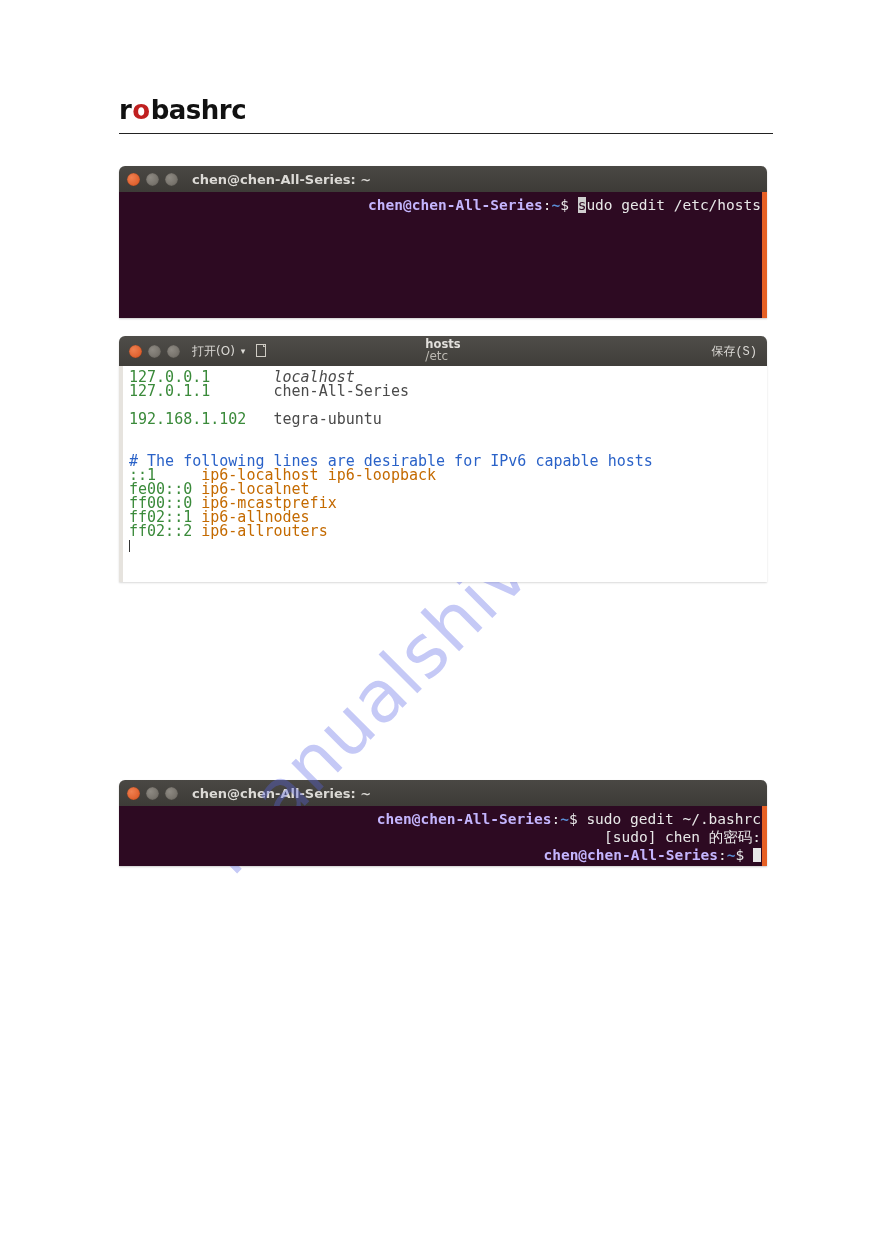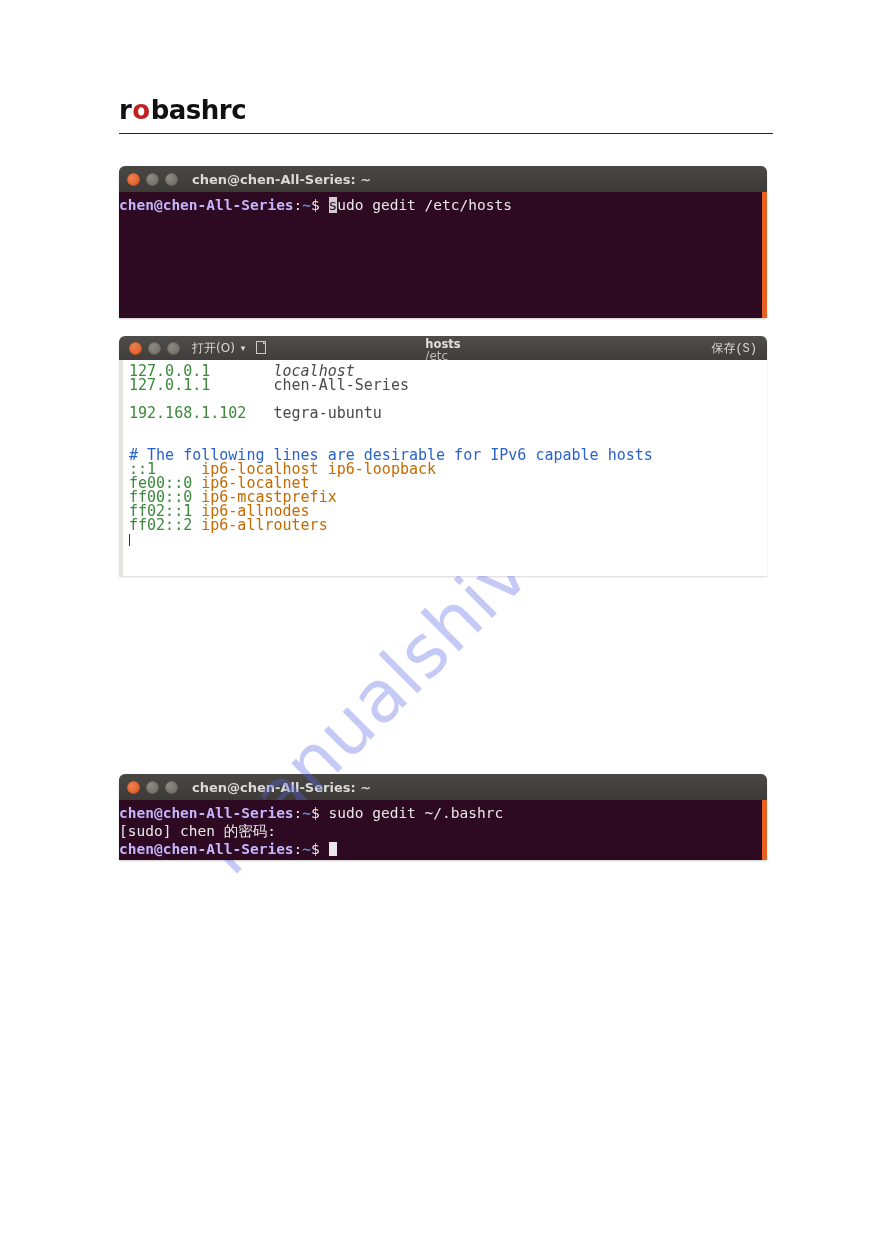--- a/index.html
+++ b/index.html
@@ -8,21 +8,21 @@
 
   
   .watermark { position: absolute; left: 50%; top: 50%; transform: translate(-50%,-50%) rotate(-45deg); font-size: 72px; color: rgba(90,100,230,0.35); font-weight: 400; pointer-events: none; white-space: nowrap; letter-spacing: 1px; }
 
   
   .logo { font-size: 26px; font-weight: 700; letter-spacing: -0.5px; color: #111; display: flex; align-items: center; gap: 1px; }
   .logo .o1 { color: #c02020; }
   .hr { margin-top: 8px; border: none; border-top: 1.5px solid #222; width: 654px; }
 
   
-  .term-window { width: 648px; border-radius: 6px 6px 0 0; overflow: hidden; box-shadow: 0 1px 2px rgba(0,0,0,0.2); margin-top: 18px; }
+  .term-window { width: 648px; border-radius: 6px 6px 0 0; overflow: hidden; box-shadow: 0 1px 2px rgba(0,0,0,0.2); margin-top: 18px; text-align: right; }
   .term-titlebar { height: 26px; background: linear-gradient(#4a4844,#3d3b37); display: flex; align-items: center; padding: 0 8px; gap: 8px; }
   .title-text { color: #dcdad6; font-size: 13px; font-weight: 700; margin-left: 6px; }
   .win-btns { display: flex; gap: 6px; }
   .win-btn { width: 13px; height: 13px; border-radius: 50%; box-shadow: inset 0 0 1px rgba(0,0,0,0.6); }
   .btn-close { background: radial-gradient(circle at 35% 35%, #f08050, #d9521e); }
   .btn-min   { background: radial-gradient(circle at 35% 35%, #8e8a83, #6a665f); }
   .btn-max   { background: radial-gradient(circle at 35% 35%, #8e8a83, #6a665f); }
 
   .term-body { background: #2d0a22; padding: 4px 6px 4px 0; position: relative; font-family: "Ubuntu Mono","DejaVu Sans Mono",monospace; font-size: 14.5px; line-height: 18px; color: #d0d0d0; min-height: 30px; }
   .term-body .right-strip { position: absolute; top:0; right:0; bottom:0; width:5px; background:#e66024; }
@@ -31,21 +31,21 @@
   .t-blue  { color: #5a8ed6; font-weight: 700; }
   .t-white { color: #e8e8e8; }
   .t-highlight { background:#cfcfcf; color:#2d0a22; }
   .t-cursor { display:inline-block; width:8px; height:14px; background:#e8e8e8; vertical-align:-2px; }
 
   .term1 .term-body { height: 126px; }
   .term3 .term-body { height: 60px; }
 
   
   .gedit-window { width: 648px; margin-top: 18px; box-shadow: 0 1px 2px rgba(0,0,0,0.15); border-radius: 6px 6px 0 0; overflow: hidden; }
-  .gedit-header { height: 24px; background: linear-gradient(#4f4d49,#403e3a); display:flex; align-items:center; padding:0 10px; color:#dcdad6; font-size:12px; position:relative; }
+  .gedit-header { height: 30px; background: linear-gradient(#4f4d49,#403e3a); display:flex; align-items:center; padding:0 10px; color:#dcdad6; font-size:12px; position:relative; }
   .gedit-header .win-btns { margin-right: 12px; }
   .gedit-open { display:flex; align-items:center; gap:6px; }
   .gedit-open .tri { font-size:9px; }
   .gedit-new-icon { margin-left:10px; display:inline-block; width:14px; height:14px; }
   .gedit-title-center { position:absolute; left:50%; top:2px; transform:translateX(-50%); text-align:left; line-height:12px; }
   .gedit-title-center .fname { font-size:11.5px; font-weight:700; color:#e2e0dc; }
   .gedit-title-center .fpath { font-size:12px; color:#bcb9b2; }
   .gedit-save { margin-left:auto; font-size:12px;font-family:Liberation Mono, monospace; }
 
   .gedit-body { background:#ffffff; padding:4px 6px 30px 6px; font-family:"Ubuntu Mono","DejaVu Sans Mono",monospace; font-size:15px; line-height:14px; color:#4a4a4a; border-left:4px solid #e6e3de; min-height:180px; position:relative; }

